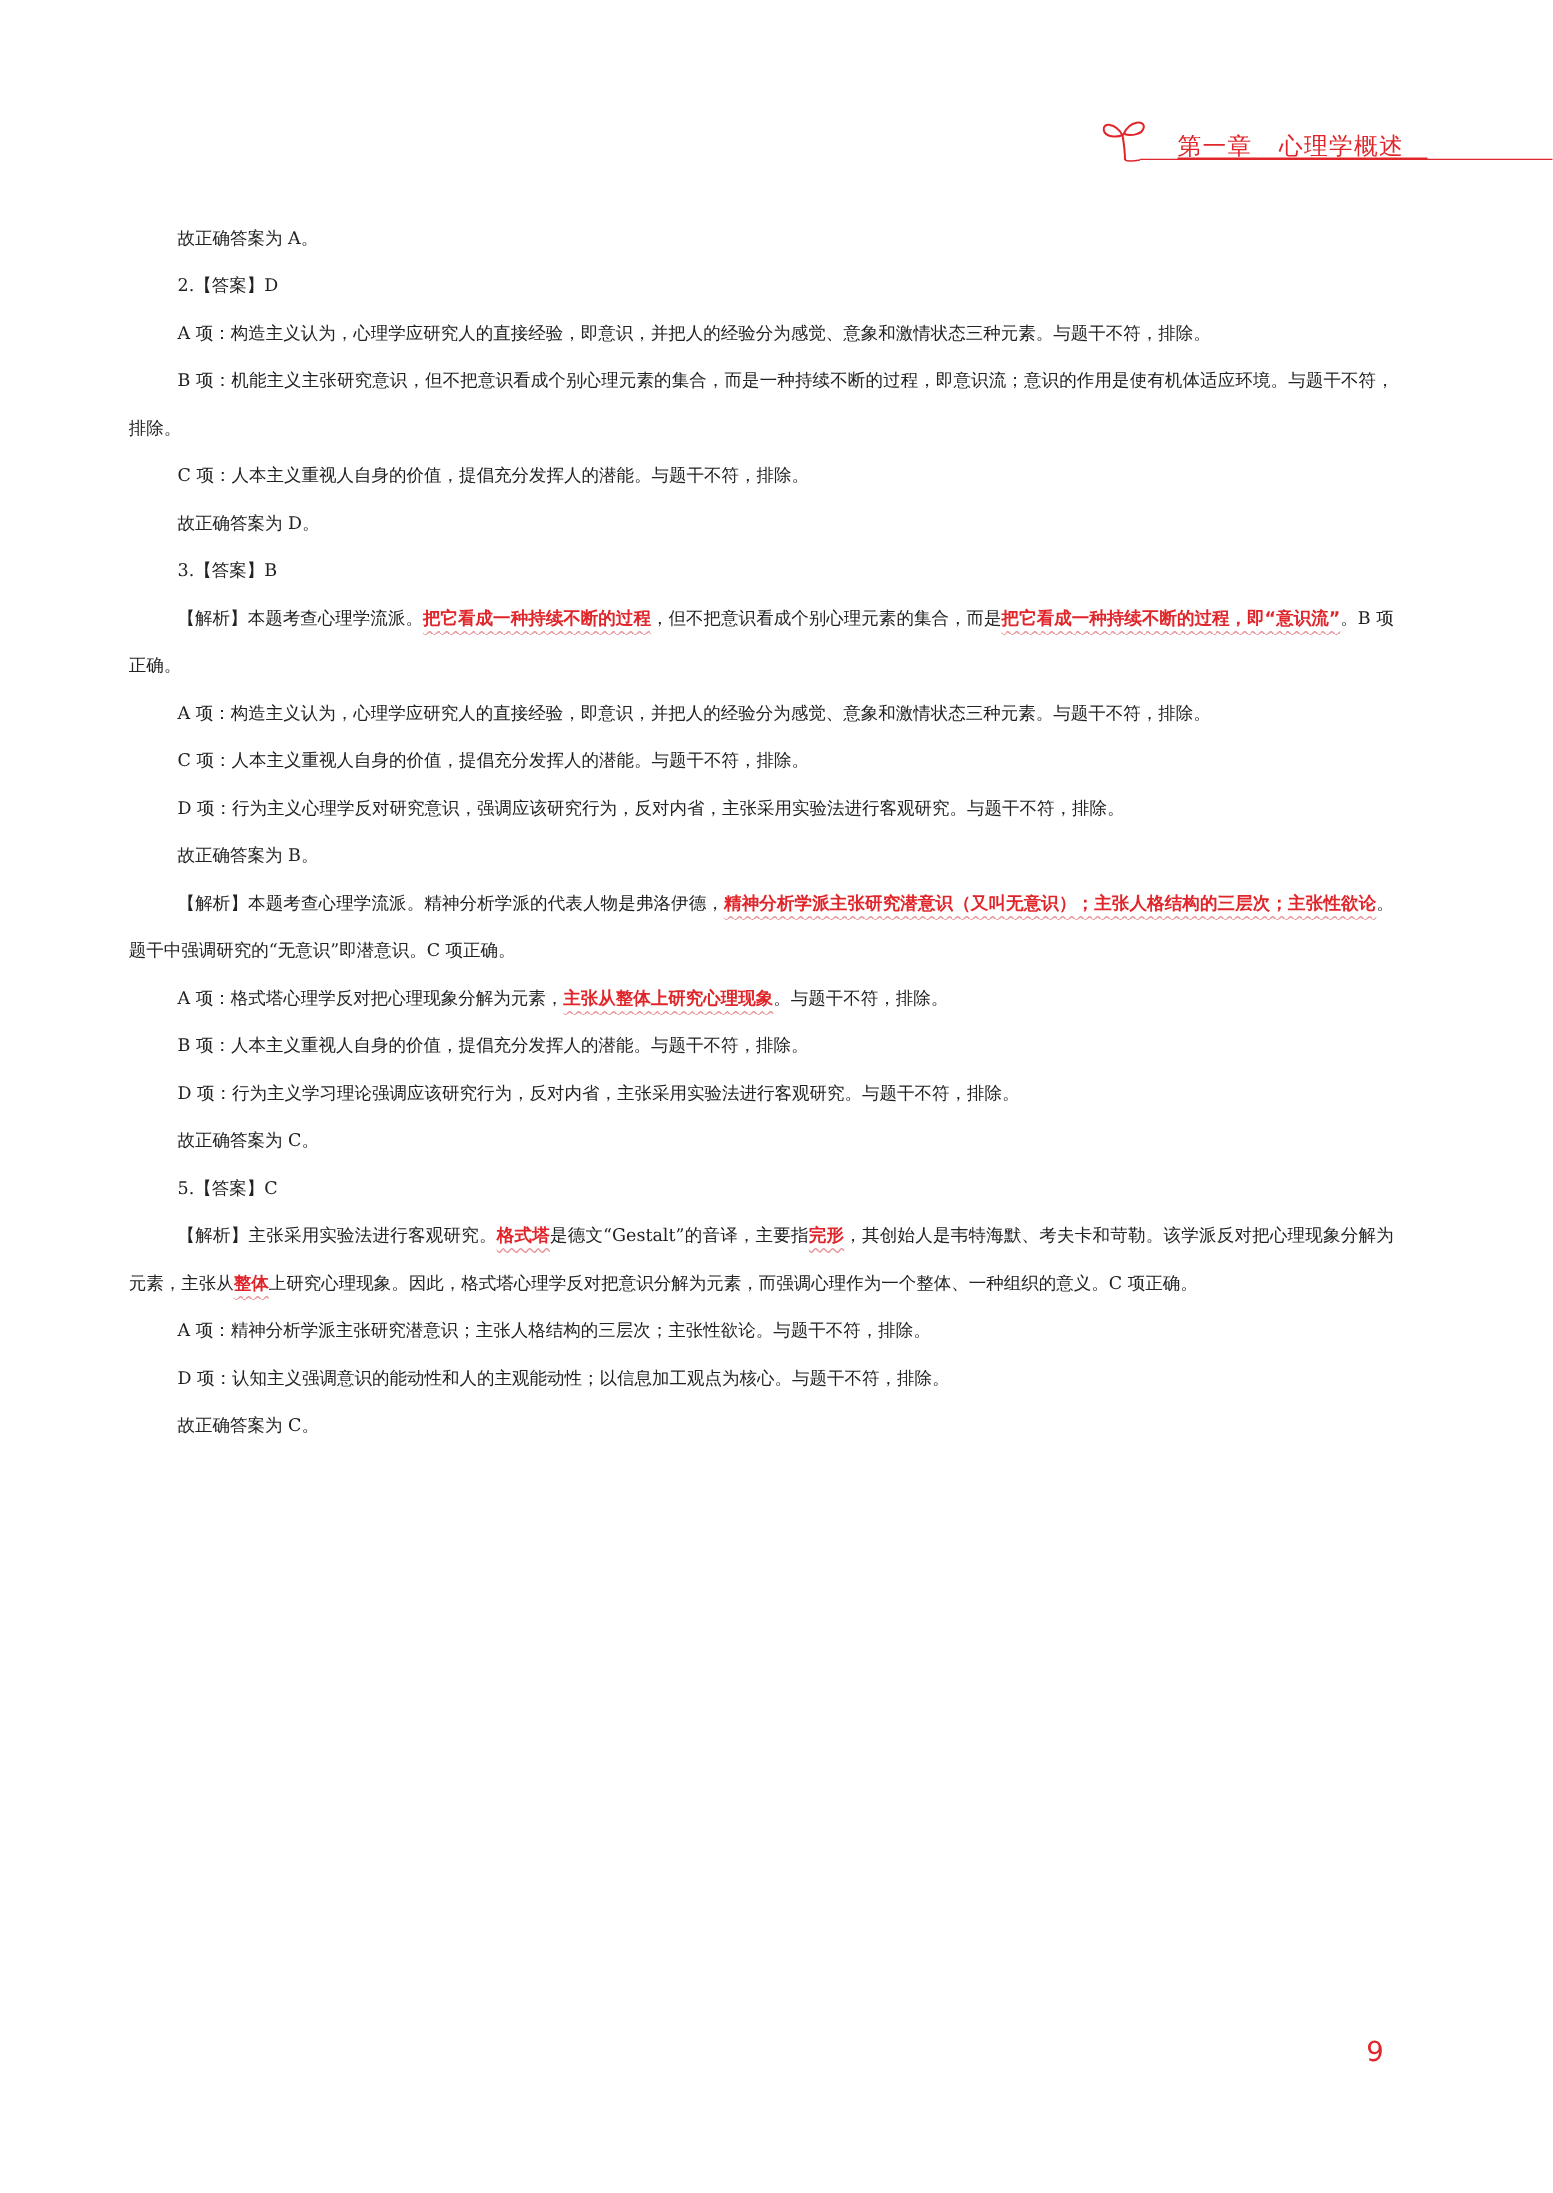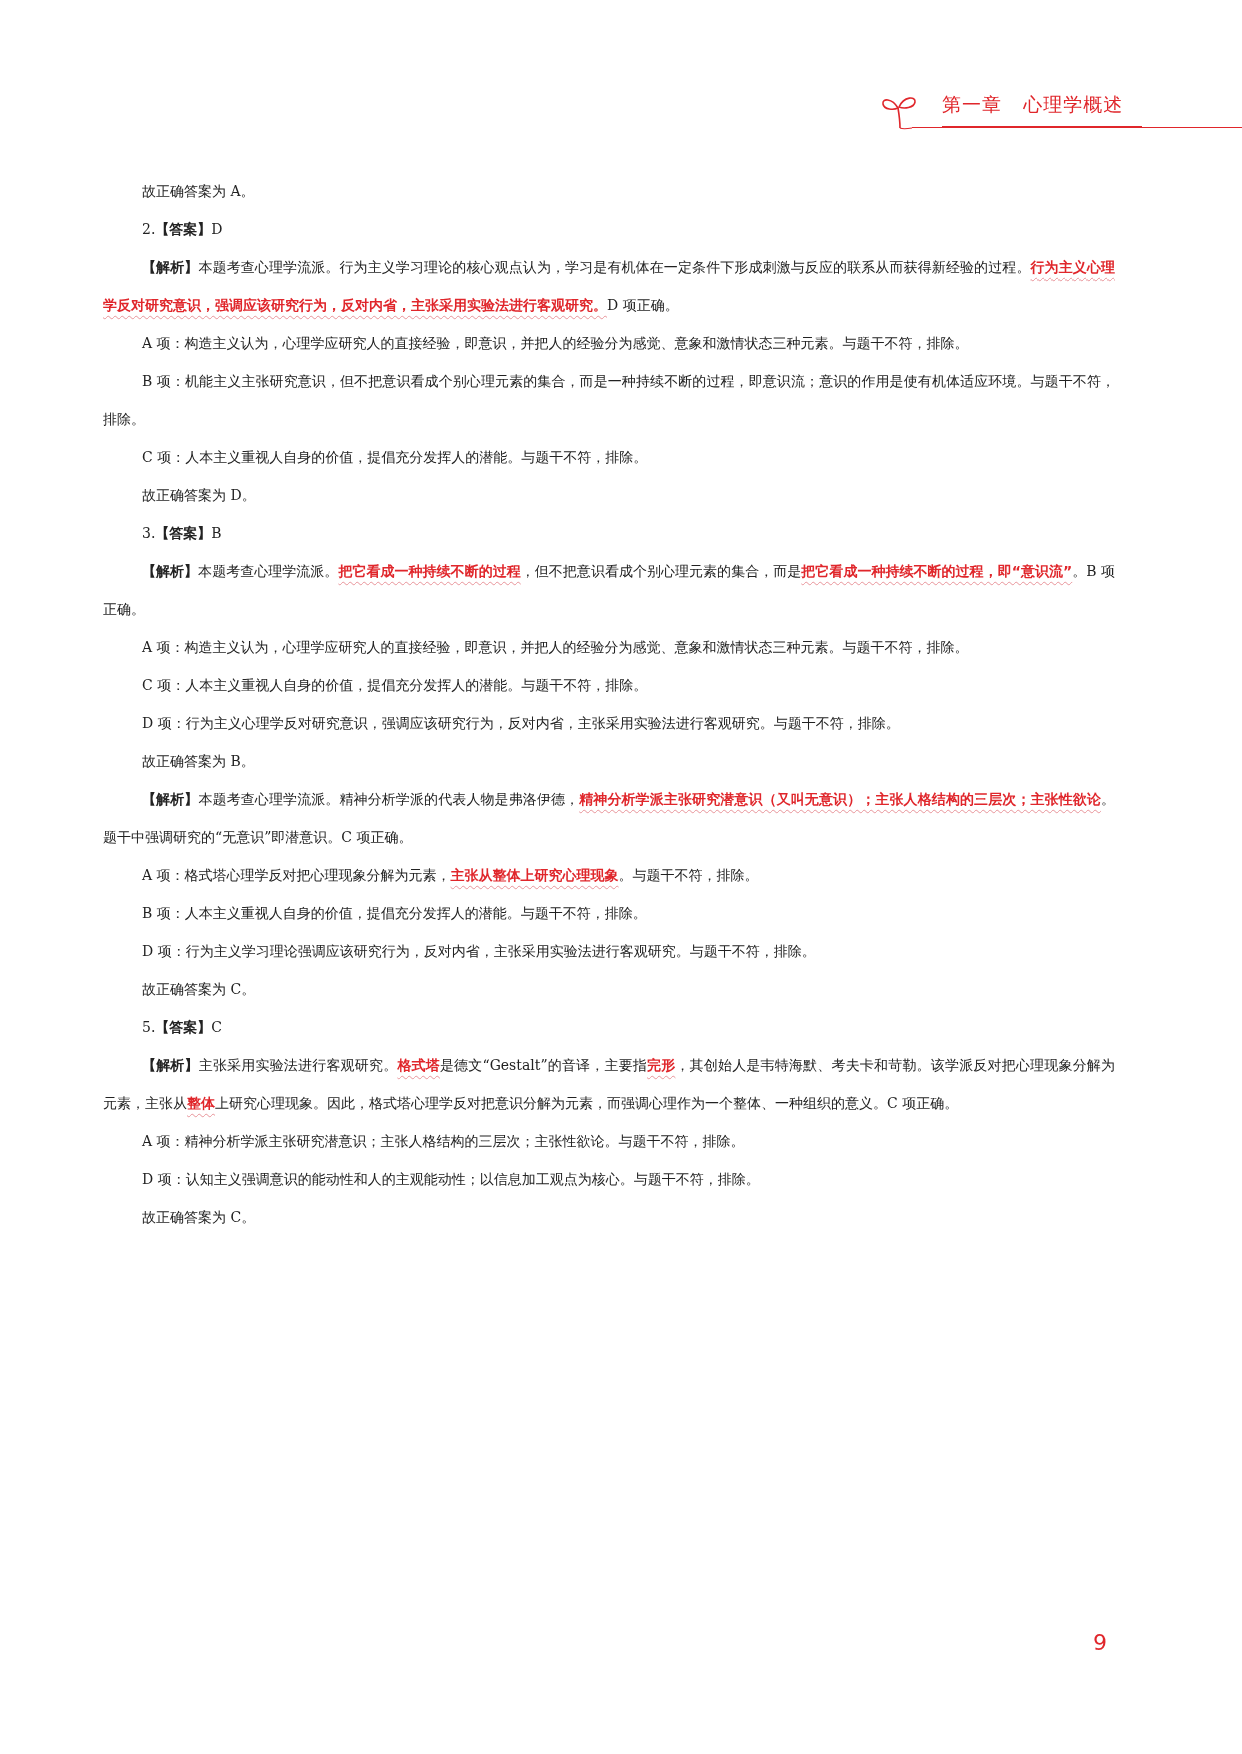--- a/index.html
+++ b/index.html
@@ -6,40 +6,40 @@
   body {
     width: 1242px; height: 1754px; position: relative; overflow: hidden;
     font-family: "DejaVu Serif", "Liberation Serif", serif;
     color: #222;
   }
   .header {
     position: absolute; left: 880px; top: 92px; width: 362px; height: 40px;
   }
   .header svg.sprout { position: absolute; left: 0; top: 0; }
   .header .title {
-    position: absolute; left: 62px; top: 0;
+    position: absolute; left: 62px; top: 12px;
     font-family: "DejaVu Sans", "Liberation Sans", sans-serif;
     font-size: 19px; color: #e0262b; letter-spacing: 1px;
     white-space: pre;
   }
   .header .rule {
     position: absolute; left: 32px; top: 35px; right: 0; height: 1px;
     background: #e0262b;
   }
   .header .rule-thick {
     position: absolute; left: 62px; top: 34px; width: 200px; height: 2px;
     background: #e0262b;
   }
   .content {
     position: absolute; left: 103px; top: 172px; width: 1012px;
     font-size: 14px; line-height: 38px;
   }
   .p { margin: 0; text-align: justify; }
   .indent { text-indent: 39px; }
-  .bracket { font-family: "DejaVu Sans", "Liberation Sans", sans-serif; font-weight: bold; }
+  .bracket { font-family: "DejaVu Sans", "Liberation Sans", sans-serif; font-weight: normal; }
   .hl {
     color: #e0262b; font-weight: bold;
     font-family: "DejaVu Sans", "Liberation Sans", sans-serif;
     text-decoration: underline wavy #e8949a; text-underline-offset: 5px;
     text-decoration-thickness: 1px;
   }
   .pagenum {
     position: absolute; left: 1093px; top: 1630px;
     font-family: "DejaVu Sans", "Liberation Sans", sans-serif;
     font-size: 22px; color: #e0262b;
@@ -58,21 +58,20 @@
   <span class="title"><span>第一章</span>   <span>心理学概述</span></span>
   <div class="rule"></div>
   <div class="rule-thick"></div>
 </div>
 
 <div class="content">
 
   <p class="p indent">故正确答案为 A。</p>
 
   <p class="p indent"><span>2.</span><span class="bracket">【答案】</span><span>D</span></p>
-  <p class="p indent"><span class="bracket">【解析】</span><span>本题考查心理学流派。行为主义学习理论的核心观点认为，学习是有机体在一定条件下形成刺激与反应的联系从而获得新经验的过程。</span><span class="hl">行为主义心理学反对研究意识，强调应该研究行为，反对内省，主张采用实验法进行客观研究。</span><span>D 项正确。</span></p>
   <p class="p indent">A 项：构造主义认为，心理学应研究人的直接经验，即意识，并把人的经验分为感觉、意象和激情状态三种元素。与题干不符，排除。</p>
   <p class="p indent">B 项：机能主义主张研究意识，但不把意识看成个别心理元素的集合，而是一种持续不断的过程，即意识流；意识的作用是使有机体适应环境。与题干不符，排除。</p>
   <p class="p indent">C 项：人本主义重视人自身的价值，提倡充分发挥人的潜能。与题干不符，排除。</p>
   <p class="p indent">故正确答案为 D。</p>
 
   <p class="p indent"><span>3.</span><span class="bracket">【答案】</span><span>B</span></p>
   <p class="p indent"><span class="bracket">【解析】</span><span>本题考查心理学流派。</span><span class="hl">把它看成一种持续不断的过程</span><span>，但不把意识看成个别心理元素的集合，而是</span><span class="hl">把它看成一种持续不断的过程，即“意识流”</span><span>。B 项正确。</span></p>
   <p class="p indent">A 项：构造主义认为，心理学应研究人的直接经验，即意识，并把人的经验分为感觉、意象和激情状态三种元素。与题干不符，排除。</p>
   <p class="p indent">C 项：人本主义重视人自身的价值，提倡充分发挥人的潜能。与题干不符，排除。</p>
   <p class="p indent">D 项：行为主义心理学反对研究意识，强调应该研究行为，反对内省，主张采用实验法进行客观研究。与题干不符，排除。</p>

